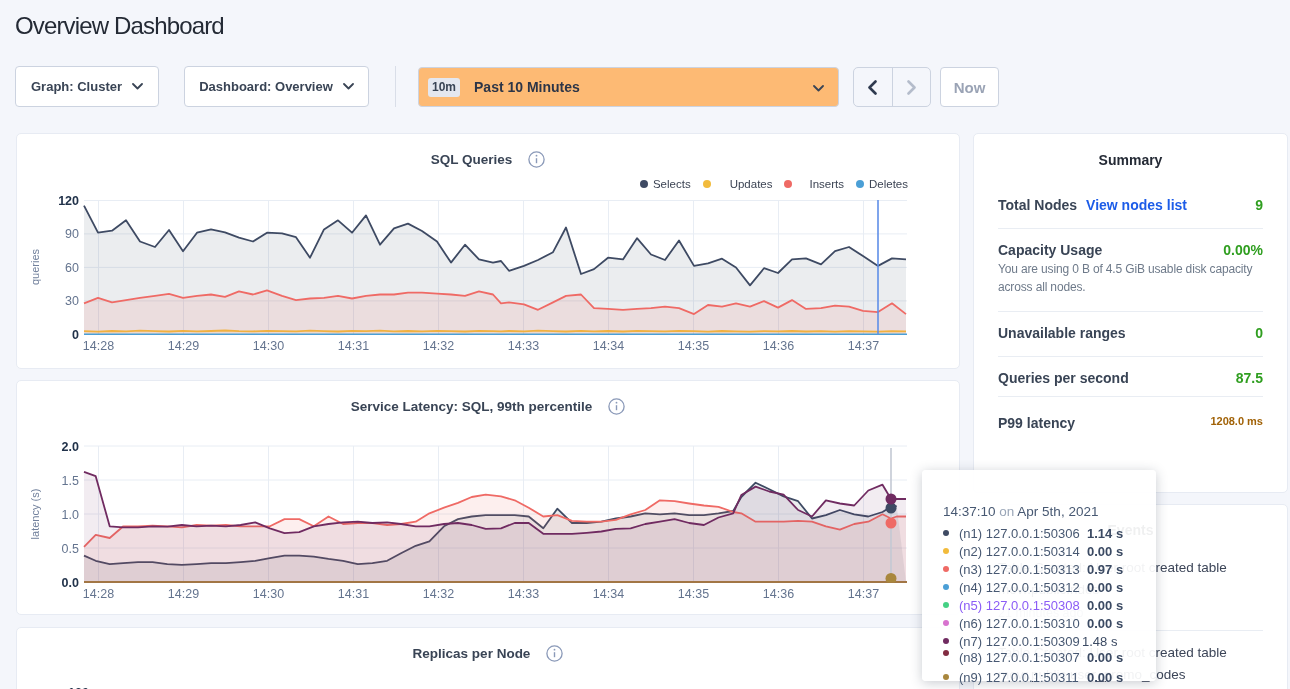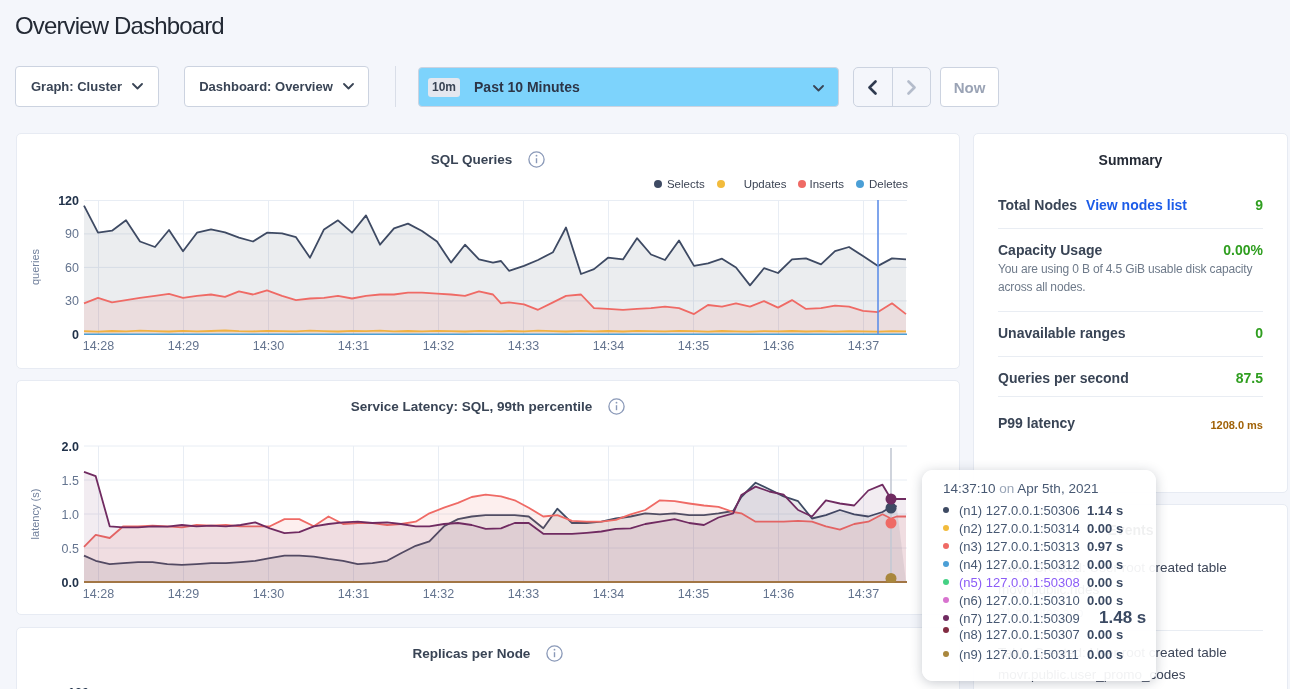--- a/index.html
+++ b/index.html
@@ -14,21 +14,21 @@
       <path d="M1 1 L5.5 5.5 L10 1" fill="none" stroke="#394455" stroke-width="1.8" stroke-linecap="round" stroke-linejoin="round"></path>
     </svg>
   </div>
 <div class="btn" style="left:184px;top:66px;width:185px;height:41px;gap:10px">
     <span>Dashboard: Overview</span>
     <svg width="11" height="7" viewBox="0 0 11 7" style="flex:none">
       <path d="M1 1 L5.5 5.5 L10 1" fill="none" stroke="#394455" stroke-width="1.8" stroke-linecap="round" stroke-linejoin="round"></path>
     </svg>
   </div>
 <div style="position:absolute;left:395px;top:66px;width:1px;height:41px;background:#d9dee8"></div>
-<div style="position:absolute;left:418px;top:67px;width:421px;height:40px;background:#7dd3fc;border:1px solid #ccd3e0;border-radius:4px;display:flex;align-items:center">
+<div style="position:absolute;left:418px;top:67px;width:421px;height:40px;background:#fdba74;border:1px solid #ccd3e0;border-radius:4px;display:flex;align-items:center">
 <span style="margin-left:9px;background:#e4e7ef;border-radius:3px;font-size:12px;font-weight:bold;color:#394455;padding:2.5px 4px">10m</span>
 <span style="margin-left:14px;font-size:14px;font-weight:bold;color:#2c3547">Past 10 Minutes</span>
 <span style="margin-left:auto;margin-right:14px"><svg width="11" height="7" viewBox="0 0 11 7" style="flex:none">
         <path d="M1 1 L5.5 5.5 L10 1" fill="none" stroke="#394455" stroke-width="1.8" stroke-linecap="round" stroke-linejoin="round"></path>
       </svg></span>
 </div>
 <div style="position:absolute;left:853px;top:67px;width:78px;height:40px;border:1px solid #ccd3e0;border-radius:5px;display:flex">
 <div style="flex:1;display:flex;align-items:center;justify-content:center;border-right:1px solid #ccd3e0">
       <svg width="9" height="15" viewBox="0 0 9 15">
         <path d="M7.5 1.5 L1.5 7.5 L7.5 13.5" fill="none" stroke="#2f3a4f" stroke-width="2.6" stroke-linecap="round" stroke-linejoin="round"></path>
@@ -49,21 +49,21 @@
         <line x1="8.5" y1="7.2" x2="8.5" y2="12.2" stroke="#8a99b8" stroke-width="1.4"></line>
         <circle cx="8.5" cy="4.7" r="0.9" fill="#8a99b8"></circle>
       </svg>
     </div>
 <div style="position:absolute;top:44px;right:51px;display:flex;align-items:center">
       <span style="display:inline-block;width:8px;height:8px;border-radius:50%;background:#3e4a63;margin-left:12px"></span>
       <span style="font-size:11.5px;color:#3c4454;margin-left:5px">Selects</span>
       <span style="display:inline-block;width:8px;height:8px;border-radius:50%;background:#f2bb3c;margin-left:12px"></span>
       <span style="font-size:11.5px;color:#3c4454;margin-left:19px">Updates</span>
       <span style="display:inline-block;width:8px;height:8px;border-radius:50%;background:#ef6a65;margin-left:12px"></span>
-      <span style="font-size:11.5px;color:#3c4454;margin-left:3px">Inserts</span>
+      <span style="font-size:11.5px;color:#3c4454;margin-left:17px">Inserts</span>
       <span style="display:inline-block;width:8px;height:8px;border-radius:50%;background:#4b9fd6;margin-left:12px"></span>
       <span style="font-size:11.5px;color:#3c4454;margin-left:5px">Deletes</span>
     </div>
 <svg width="944" height="236" style="position:absolute;left:0;top:0">
 <line x1="81.5" y1="66.0" x2="81.5" y2="200.5" stroke="#e8edf4" stroke-width="1"></line>
 <line x1="166.5" y1="66.0" x2="166.5" y2="200.5" stroke="#e8edf4" stroke-width="1"></line>
 <line x1="251.5" y1="66.0" x2="251.5" y2="200.5" stroke="#e8edf4" stroke-width="1"></line>
 <line x1="336.5" y1="66.0" x2="336.5" y2="200.5" stroke="#e8edf4" stroke-width="1"></line>
 <line x1="421.5" y1="66.0" x2="421.5" y2="200.5" stroke="#e8edf4" stroke-width="1"></line>
 <line x1="506.5" y1="66.0" x2="506.5" y2="200.5" stroke="#e8edf4" stroke-width="1"></line>
@@ -201,41 +201,41 @@
         <span style="font-size:14px;font-weight:bold;color:#2f9e1f;margin-left:auto">0</span>
       </div>
     </div>
 <div style="border-bottom:1px solid #e9edf3;padding:13px 0 10px 0">
       <div style="display:flex;align-items:baseline">
         <span style="font-size:14px;font-weight:bold;color:#394455">Queries per second</span>
         <span style="font-size:14px;font-weight:bold;color:#2f9e1f;margin-left:auto">87.5</span>
       </div>
     </div>
 <div style="padding:18px 0 15px 0">
-      <div style="display:flex;align-items:flex-end">
+      <div style="display:flex;align-items:flex-start">
         <span style="font-size:14px;font-weight:bold;color:#394455">P99 latency</span>
         <span style="font-size:11px;font-weight:bold;color:#a16207;margin-left:auto">1208.0 ms</span>
       </div>
     </div>
 </div>
 <div class="panel" style="left:973px;top:504px;width:315px;height:260px;padding:17px 24px 0 24px">
 <div style="text-align:center;font-size:14px;font-weight:bold;color:#242a35">Events</div>
 <div style="padding:19px 0 10px 0;border-bottom:1px solid #e9edf3">
       <div>
         <div style="font-size:13.5px;color:#3c4558;line-height:22px">Table Created: User root created table movr.public.rides</div>
         <div style="font-size:12.5px;color:#9aa6b8;margin-top:5px">21 minutes ago</div>
       </div>
     </div>
 <div style="padding:11px 0 10px 0">
       <div>
         <div style="font-size:13.5px;color:#3c4558;line-height:22px">Table Created: User root created table movr.public.user_promo_codes</div>
       </div>
     </div>
 </div>
-<div style="position:absolute;left:922px;top:470px;width:234px;height:211px;background:rgba(255,255,255,0.93);border-radius:11px;box-shadow:0 2px 12px rgba(40,50,70,0.25);padding:11px 0 0 21px">
+<div style="position:absolute;left:922px;top:470px;width:234px;height:211px;background:rgba(255,255,255,0.93);border-radius:4px;box-shadow:0 2px 12px rgba(40,50,70,0.25);padding:34px 0 0 21px">
 <div style="font-size:13.5px;color:#475872;margin-bottom:5px">14:37:10 <span style="color:#9aa6b8">on</span> Apr 5th, 2021</div>
 <div style="position:relative">
       <div style="display:flex;align-items:center;height:18px">
         <span style="width:6px;height:6px;border-radius:50%;background:#3e4a63;margin-right:10px;flex:none"></span>
         <span style="font-size:13px;color:#475872">(n1) 127.0.0.1:50306</span>
         <span style="font-size:13px;font-weight:bold;color:#3b4a63;position:absolute;left:144px">1.14 s</span>
       </div>
     </div>
     <div style="position:relative">
       <div style="display:flex;align-items:center;height:18px">
@@ -269,21 +269,21 @@
       <div style="display:flex;align-items:center;height:18px">
         <span style="width:6px;height:6px;border-radius:50%;background:#d873cf;margin-right:10px;flex:none"></span>
         <span style="font-size:13px;color:#475872">(n6) 127.0.0.1:50310</span>
         <span style="font-size:13px;font-weight:bold;color:#3b4a63;position:absolute;left:144px">0.00 s</span>
       </div>
     </div>
     <div style="position:relative">
       <div style="display:flex;align-items:center;height:18px">
         <span style="width:6px;height:6px;border-radius:50%;background:#702b61;margin-right:10px;flex:none"></span>
         <span style="font-size:13px;color:#475872">(n7) 127.0.0.1:50309</span>
-        <span style="font-size:17px;font-weight:bold;color:#3b4a63;position:absolute;left:156px">1.48 s</span>
+        <span style="font-size:13px;font-weight:normal;color:#3b4a63;position:absolute;left:139px">1.48 s</span>
       </div>
     </div>
     <div style="position:relative">
       <div style="display:flex;height:18px">
         <span style="width:6px;height:6px;border-radius:50%;background:#822c42;margin-right:10px;flex:none"></span>
         <span style="font-size:13px;color:#475872">(n8) 127.0.0.1:50307</span>
         <span style="font-size:13px;font-weight:bold;color:#3b4a63;position:absolute;left:144px">0.00 s</span>
       </div>
     </div>
     <div style="position:relative">

